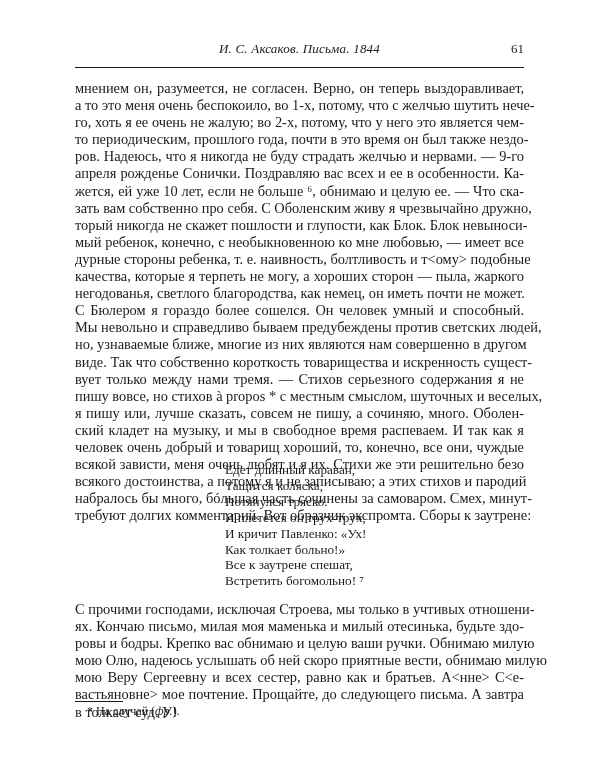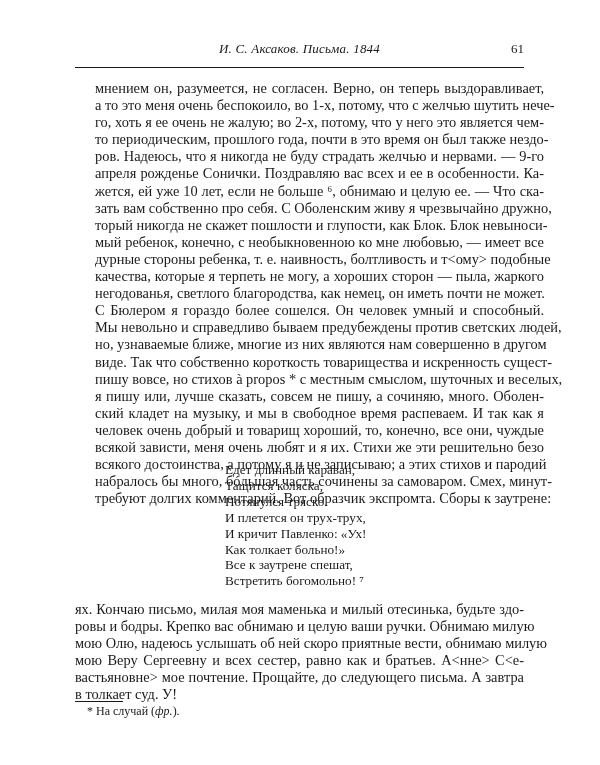--- a/index.html
+++ b/index.html
@@ -55,21 +55,20 @@
       border-top: 1.5px solid #1a1a1a;
     }
     .body-text {
       position: absolute;
       top: 80px;
       left: 0;
       width: 449px;
       font-family: "Liberation Serif", serif;
       font-size: 14.4px;
       line-height: 17.1px;
-      margin-left: 20px;
     }
     .line {
       display: block;
       white-space: nowrap;
       text-align: justify;
       text-align-last: justify;
       height: 17.1px;
     }
     .line.last {
       text-align-last: left;
@@ -134,20 +133,21 @@
     <span class="line">зать вам собственно про себя. С Оболенским живу я чрезвычайно дружно,</span>
     <span class="line">торый никогда не скажет пошлости и глупости, как Блок. Блок невыноси-</span>
     <span class="line">мый ребенок, конечно, с необыкновенною ко мне любовью, — имеет все</span>
     <span class="line">дурные стороны ребенка, т. е. наивность, болтливость и т&lt;ому&gt; подобные</span>
     <span class="line">качества, которые я терпеть не могу, а хороших сторон — пыла, жаркого</span>
     <span class="line">негодованья, светлого благородства, как немец, он иметь почти не может.</span>
     <span class="line">С Бюлером я гораздо более сошелся. Он человек умный и способный.</span>
     <span class="line">Мы невольно и справедливо бываем предубеждены против светских людей,</span>
     <span class="line">но, узнаваемые ближе, многие из них являются нам совершенно в другом</span>
     <span class="line">виде. Так что собственно короткость товарищества и искренность сущест-</span>
+    <span class="line">вует только между нами тремя. — Стихов серьезного содержания я не</span>
     <span class="line">пишу вовсе, но стихов à propos * с местным смыслом, шуточных и веселых,</span>
     <span class="line">я пишу или, лучше сказать, совсем не пишу, а сочиняю, много. Оболен-</span>
     <span class="line">ский кладет на музыку, и мы в свободное время распеваем. И так как я</span>
     <span class="line">человек очень добрый и товарищ хороший, то, конечно, все они, чуждые</span>
     <span class="line">всякой зависти, меня очень любят и я их. Стихи же эти решительно безо</span>
     <span class="line">всякого достоинства, а потому я и не записываю; а этих стихов и пародий</span>
     <span class="line">набралось бы много, бóльшая часть сочинены за самоваром. Смех, минут-</span>
     <span class="line last">требуют долгих комментарий. Вот образчик экспромта. Сборы к заутрене:</span>
   </div>
 
@@ -156,20 +156,21 @@
     <span class="vline">Тащится коляска,</span>
     <span class="vline">Потянулся тряско.</span>
     <span class="vline">И плетется он трух-трух,</span>
     <span class="vline">И кричит Павленко: «Ух!</span>
     <span class="vline">Как толкает больно!»</span>
     <span class="vline">Все к заутрене спешат,</span>
     <span class="vline">Встретить богомольно! ⁷</span>
   </div>
 
   <div class="closing">
+    <span class="line">С прочими господами, исключая Строева, мы только в учтивых отношени-</span>
     <span class="line">ях. Кончаю письмо, милая моя маменька и милый отесинька, будьте здо-</span>
     <span class="line">ровы и бодры. Крепко вас обнимаю и целую ваши ручки. Обнимаю милую</span>
     <span class="line">мою Олю, надеюсь услышать об ней скоро приятные вести, обнимаю милую</span>
     <span class="line">мою Веру Сергеевну и всех сестер, равно как и братьев. А&lt;нне&gt; С&lt;е-</span>
     <span class="line">вастьяновне&gt; мое почтение. Прощайте, до следующего письма. А завтра</span>
     <span class="line last">в толкает суд. У!</span>
   </div>
 
   <div class="footnote-rule"></div>
   <div class="footnote">

